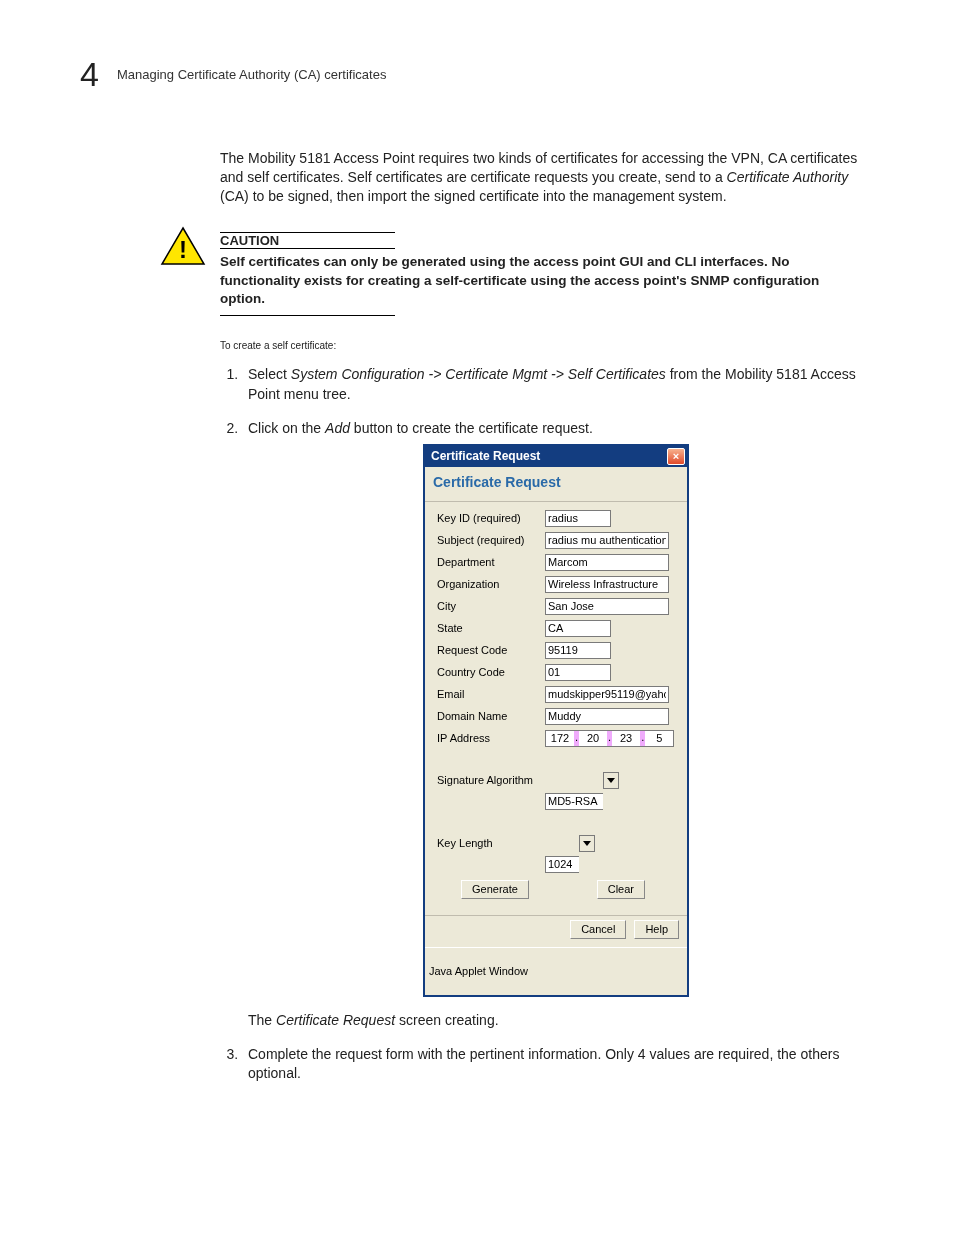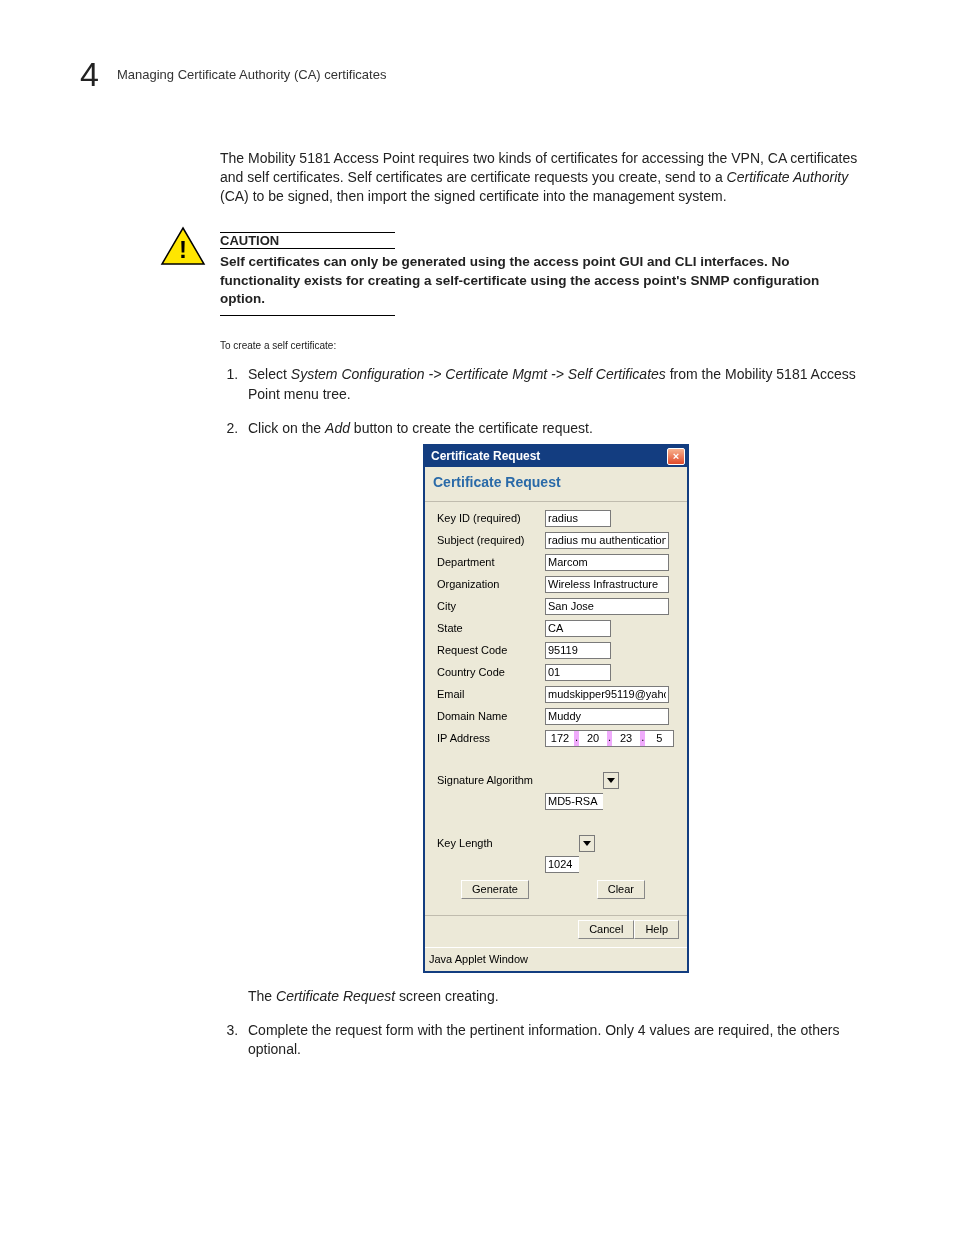--- a/index.html
+++ b/index.html
@@ -208,42 +208,42 @@
     border-top: 5px solid #000;
   }
   .btn-row {
     display: flex;
     justify-content: space-between;
     padding: 2px 8px 6px 24px;
   }
   .btn-row-right {
     display: flex;
     justify-content: flex-end;
-    gap: 0;
+    gap: 8px;
     padding: 4px 8px 8px 8px;
   }
   .ui-btn {
     background: #ece9d8;
     border: 1px solid #888;
     border-top-color: #fff;
     border-left-color: #fff;
     font-size: 11px;
     padding: 1px 10px;
     height: 19px;
     box-sizing: border-box;
     font-family: Tahoma, Arial, sans-serif;
   }
   .sep-line {
     height: 1px;
     background: #c0bcae;
     margin: 2px 0 0 0;
   }
   .statusbar {
     font-size: 11px;
-    padding: 4px 4px;
+    padding: 16px 4px;
     border-top: 1px solid #fff;
     background: #ece9d8;
   }
 </style>
 </head>
 <body>
 
 <div class="page">
 
   <div class="header-row">

